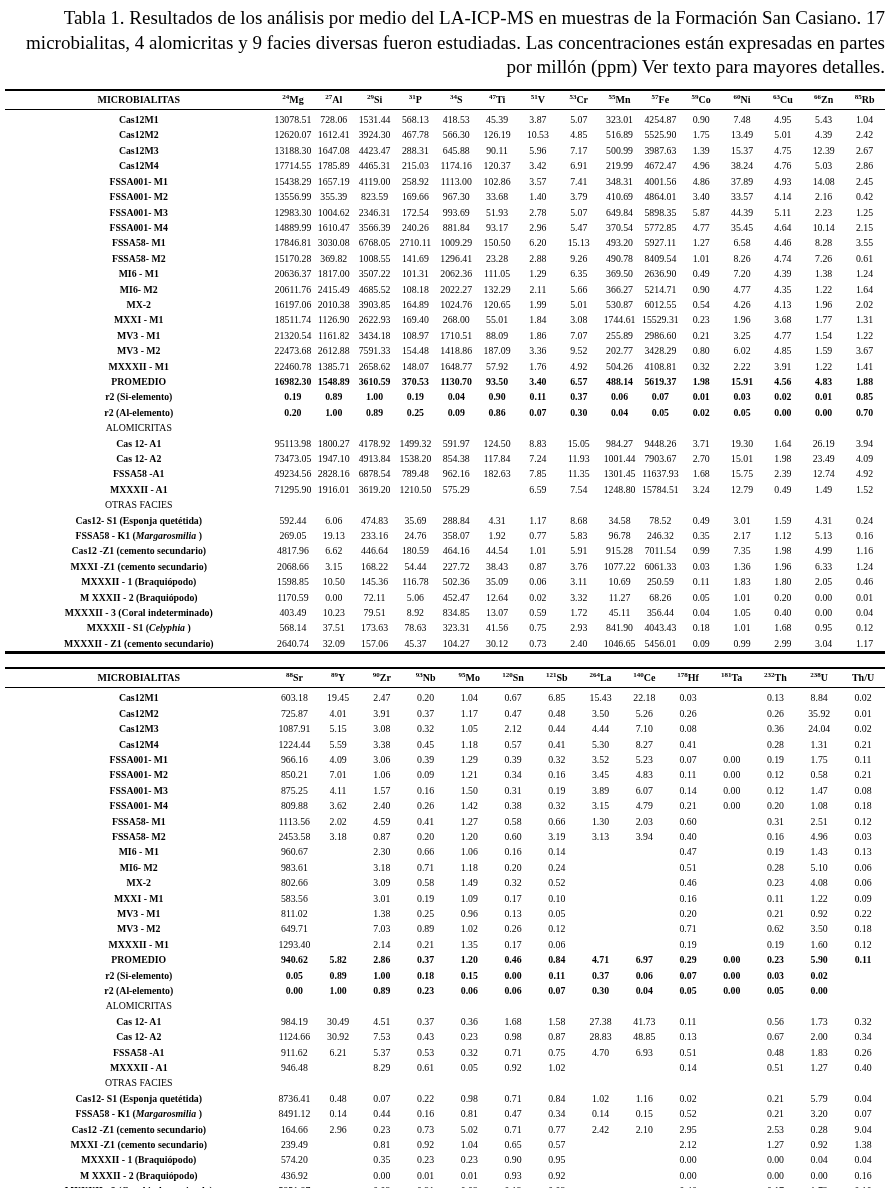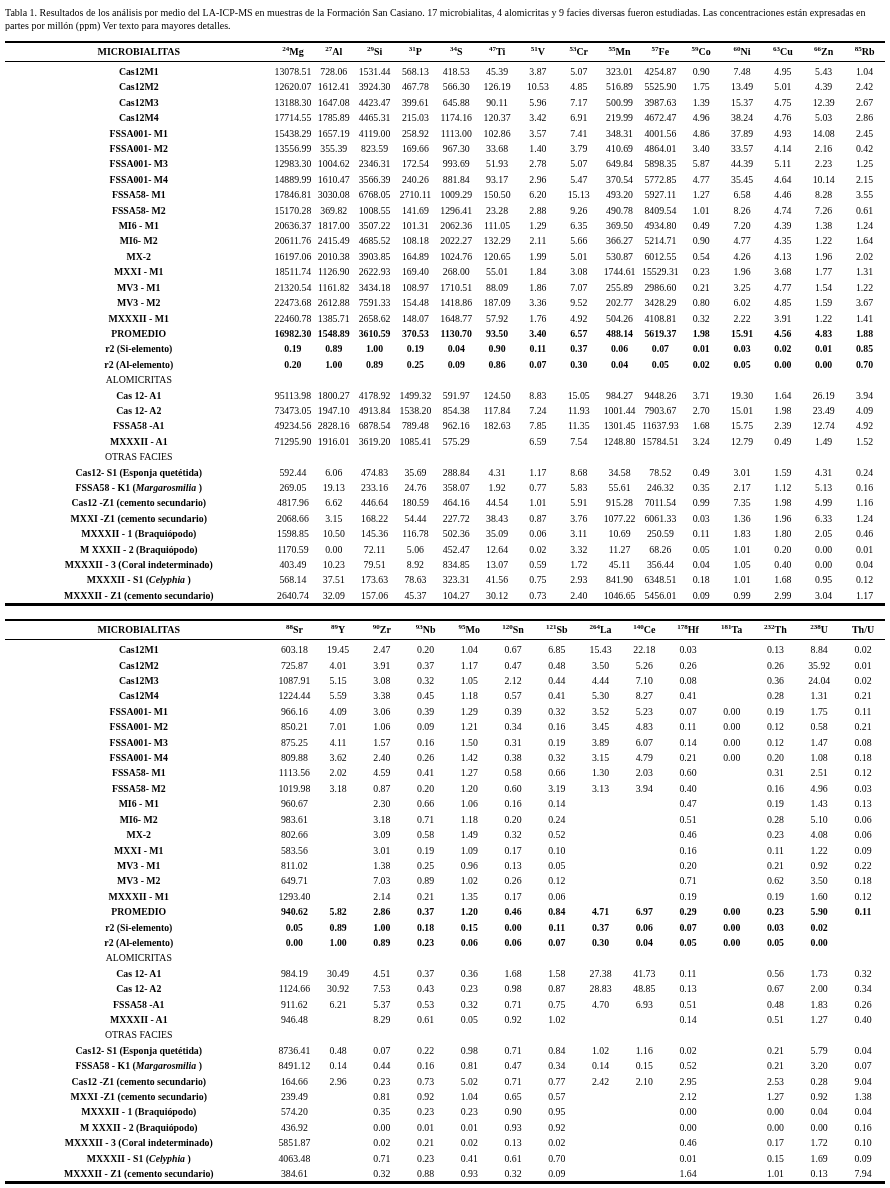--- a/index.html
+++ b/index.html
@@ -1,18 +1,18 @@
 <!DOCTYPE html>
 <html><head>
 <meta charset="utf-8">
 <style>
   html,body { margin:0; padding:0; background:#ffffff; color:#000; }
   body { width:890px; font-family:"Liberation Serif", serif; }
   .page { padding:6px 5px 4px 5px; }
-  .caption { font-size:10px; line-height:1.3; margin:0 0 9px 0; text-align:left; }
+  .caption { font-size:19px; line-height:1.3; margin:0 0 9px 0; text-align:right; }
   table { width:100%; border-collapse:collapse; table-layout:fixed; border-bottom:3px solid #000; }
   .tbl2 { margin-top:13px; }
   thead th { border-top:2.5px solid #000; border-bottom:1.5px solid #000; font-size:10px; padding:3px 0 4px 0; font-weight:bold; white-space:nowrap; }
   thead th.label-h { width:30.4%; }
   sup { font-size:7px; line-height:0; }
   td { font-size:9.8px; height:15.4px; line-height:15.4px; text-align:center; vertical-align:middle; padding:0; white-space:nowrap; overflow:hidden; }
   td.label { font-weight:bold; }
   tr.bold td { font-weight:bold; }
   tr.section td.label { font-weight:normal; }
   tbody tr:first-child td { padding-top:2px;text-align:center; }
@@ -79,21 +79,21 @@
           <td>13.49</td>
           <td>5.01</td>
           <td>4.39</td>
           <td>2.42</td>
         </tr>
         <tr class="data">
           <td class="label">Cas12M3</td>
           <td>13188.30</td>
           <td>1647.08</td>
           <td>4423.47</td>
-          <td>399.61</td>
+          <td>288.31</td>
           <td>645.88</td>
           <td>90.11</td>
           <td>5.96</td>
           <td>7.17</td>
           <td>500.99</td>
           <td>3987.63</td>
           <td>1.39</td>
           <td>15.37</td>
           <td>4.75</td>
           <td>12.39</td>
@@ -229,21 +229,21 @@
           <td class="label">MI6 - M1</td>
           <td>20636.37</td>
           <td>1817.00</td>
           <td>3507.22</td>
           <td>101.31</td>
           <td>2062.36</td>
           <td>111.05</td>
           <td>1.29</td>
           <td>6.35</td>
           <td>369.50</td>
-          <td>4934.80</td>
+          <td>2636.90</td>
           <td>0.49</td>
           <td>7.20</td>
           <td>4.39</td>
           <td>1.38</td>
           <td>1.24</td>
         </tr>
         <tr class="data">
           <td class="label">MI6- M2</td>
           <td>20611.76</td>
           <td>2415.49</td>
@@ -475,21 +475,21 @@
           <td>15.75</td>
           <td>2.39</td>
           <td>12.74</td>
           <td>4.92</td>
         </tr>
         <tr class="data">
           <td class="label">MXXXII - A1</td>
           <td>71295.90</td>
           <td>1916.01</td>
           <td>3619.20</td>
-          <td>1085.41</td>
+          <td>1210.50</td>
           <td>575.29</td>
           <td></td>
           <td>6.59</td>
           <td>7.54</td>
           <td>1248.80</td>
           <td>15784.51</td>
           <td>3.24</td>
           <td>12.79</td>
           <td>0.49</td>
           <td>1.49</td>
@@ -534,21 +534,21 @@
         <tr class="data">
           <td class="label">FSSA58 - K1 (<i>Margarosmilia</i> )</td>
           <td>269.05</td>
           <td>19.13</td>
           <td>233.16</td>
           <td>24.76</td>
           <td>358.07</td>
           <td>1.92</td>
           <td>0.77</td>
           <td>5.83</td>
-          <td>55.61</td>
+          <td>96.78</td>
           <td>246.32</td>
           <td>0.35</td>
           <td>2.17</td>
           <td>1.12</td>
           <td>5.13</td>
           <td>0.16</td>
         </tr>
         <tr class="data">
           <td class="label">Cas12 -Z1 (cemento secundario)</td>
           <td>4817.96</td>
@@ -643,21 +643,21 @@
           <td class="label">MXXXII - S1 (<i>Celyphia</i> )</td>
           <td>568.14</td>
           <td>37.51</td>
           <td>173.63</td>
           <td>78.63</td>
           <td>323.31</td>
           <td>41.56</td>
           <td>0.75</td>
           <td>2.93</td>
           <td>841.90</td>
-          <td>6348.51</td>
+          <td>4043.43</td>
           <td>0.18</td>
           <td>1.01</td>
           <td>1.68</td>
           <td>0.95</td>
           <td>0.12</td>
         </tr>
         <tr class="data">
           <td class="label">MXXXII - Z1 (cemento secundario)</td>
           <td>2640.74</td>
           <td>32.09</td>
@@ -847,21 +847,21 @@
           <td>1.30</td>
           <td>2.03</td>
           <td>0.60</td>
           <td></td>
           <td>0.31</td>
           <td>2.51</td>
           <td>0.12</td>
         </tr>
         <tr class="data">
           <td class="label">FSSA58- M2</td>
-          <td>1019.98</td>
+          <td>2453.58</td>
           <td>3.18</td>
           <td>0.87</td>
           <td>0.20</td>
           <td>1.20</td>
           <td>0.60</td>
           <td>3.19</td>
           <td>3.13</td>
           <td>3.94</td>
           <td>0.40</td>
           <td></td>

